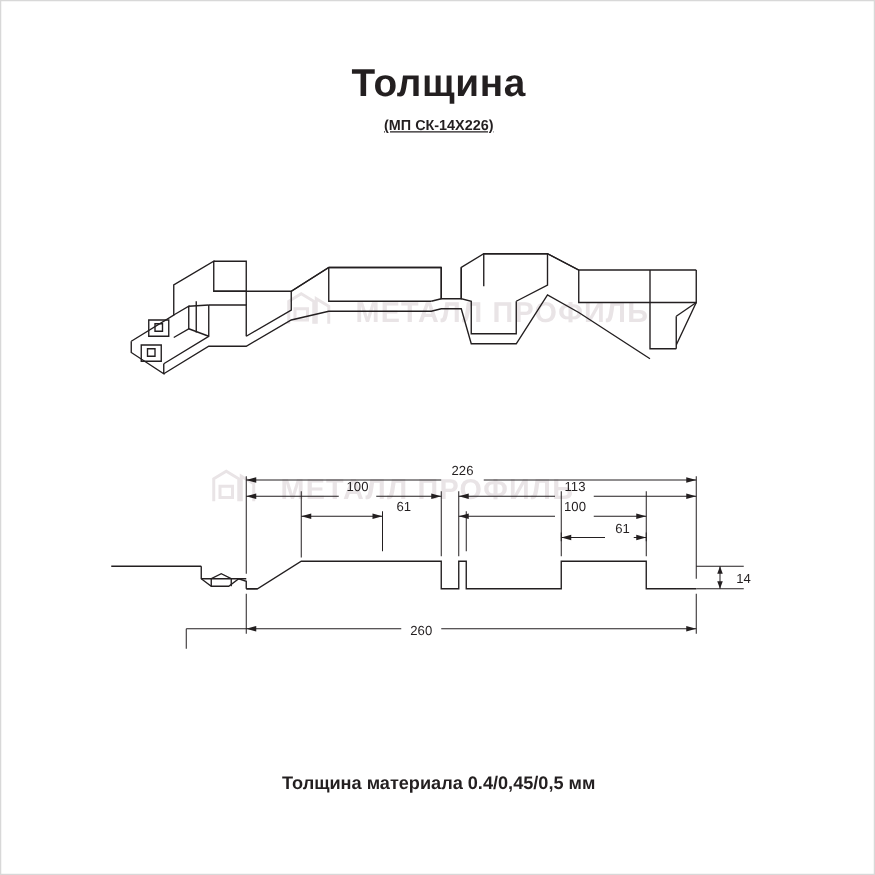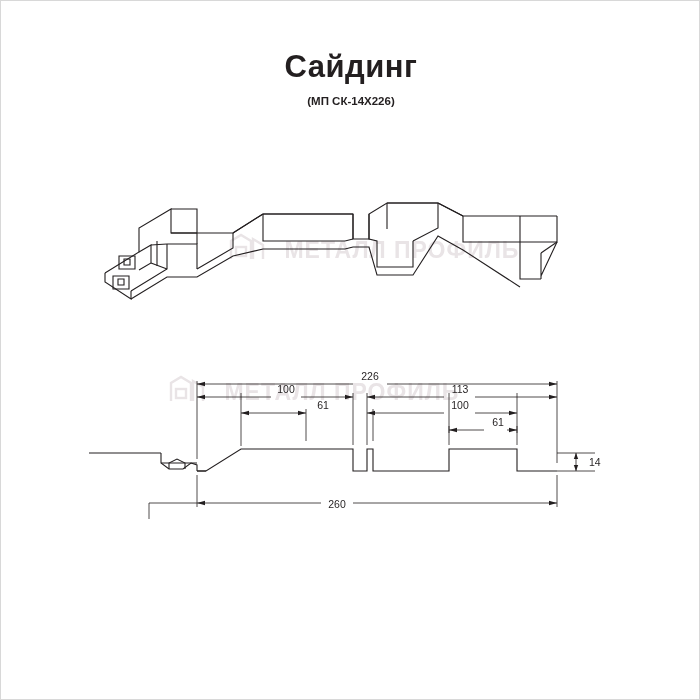--- a/index.html
+++ b/index.html
@@ -38,20 +38,21 @@
     font-size: 14.5px;
     font-weight: bold;
     line-height: 20px;
     margin-top: 10px;
   }
   .code {
     font-size: 11.5px;
     font-weight: bold;
     line-height: 16px;
     margin-top: 8px;
+    text-decoration: underline;
   }
   .footer {
     position: absolute;
     left: 0;
     top: 618px;
     width: 700px;
     text-align: center;
     font-size: 14.5px;
     font-weight: bold;
   }
@@ -81,21 +82,21 @@
     margin-right: 10px;
   }
   .wm .txt { vertical-align: middle; }
 </style>
 </head>
 <body>
 
 <div class="page">
 
   <div class="header">
-    <div class="title">Сайдинг</div>
+    <div class="title">Толщина</div>
     <div class="code">(МП СК-14Х226)</div>
   </div>
 
   <div class="wm wm-1">
     <span class="mark">
       <svg width="38" height="28" viewBox="0 0 38 28">
         <path d="M2 26 V8 L12 2 L22 8 V26" fill="none" stroke="#e9e4e6" stroke-width="2.4"></path>
         <rect x="7" y="14" width="10" height="9" fill="none" stroke="#e9e4e6" stroke-width="2.4"></rect>
         <path d="M24 26 V6 L34 12 V26" fill="none" stroke="#e9e4e6" stroke-width="2.4"></path>
       </svg>
@@ -233,14 +234,15 @@
       <text x="285" y="392">100</text>
       <text x="459" y="392">113</text>
       <text x="322" y="408">61</text>
       <text x="459" y="408">100</text>
       <text x="497" y="425">61</text>
       <text x="336" y="507">260</text>
       <text x="588" y="465" text-anchor="start">14</text>
     </g>
   </svg>
 
+  <div class="footer">Толщина материала 0.4/0,45/0,5 мм</div>
 
 </div>
 
 </body></html>

